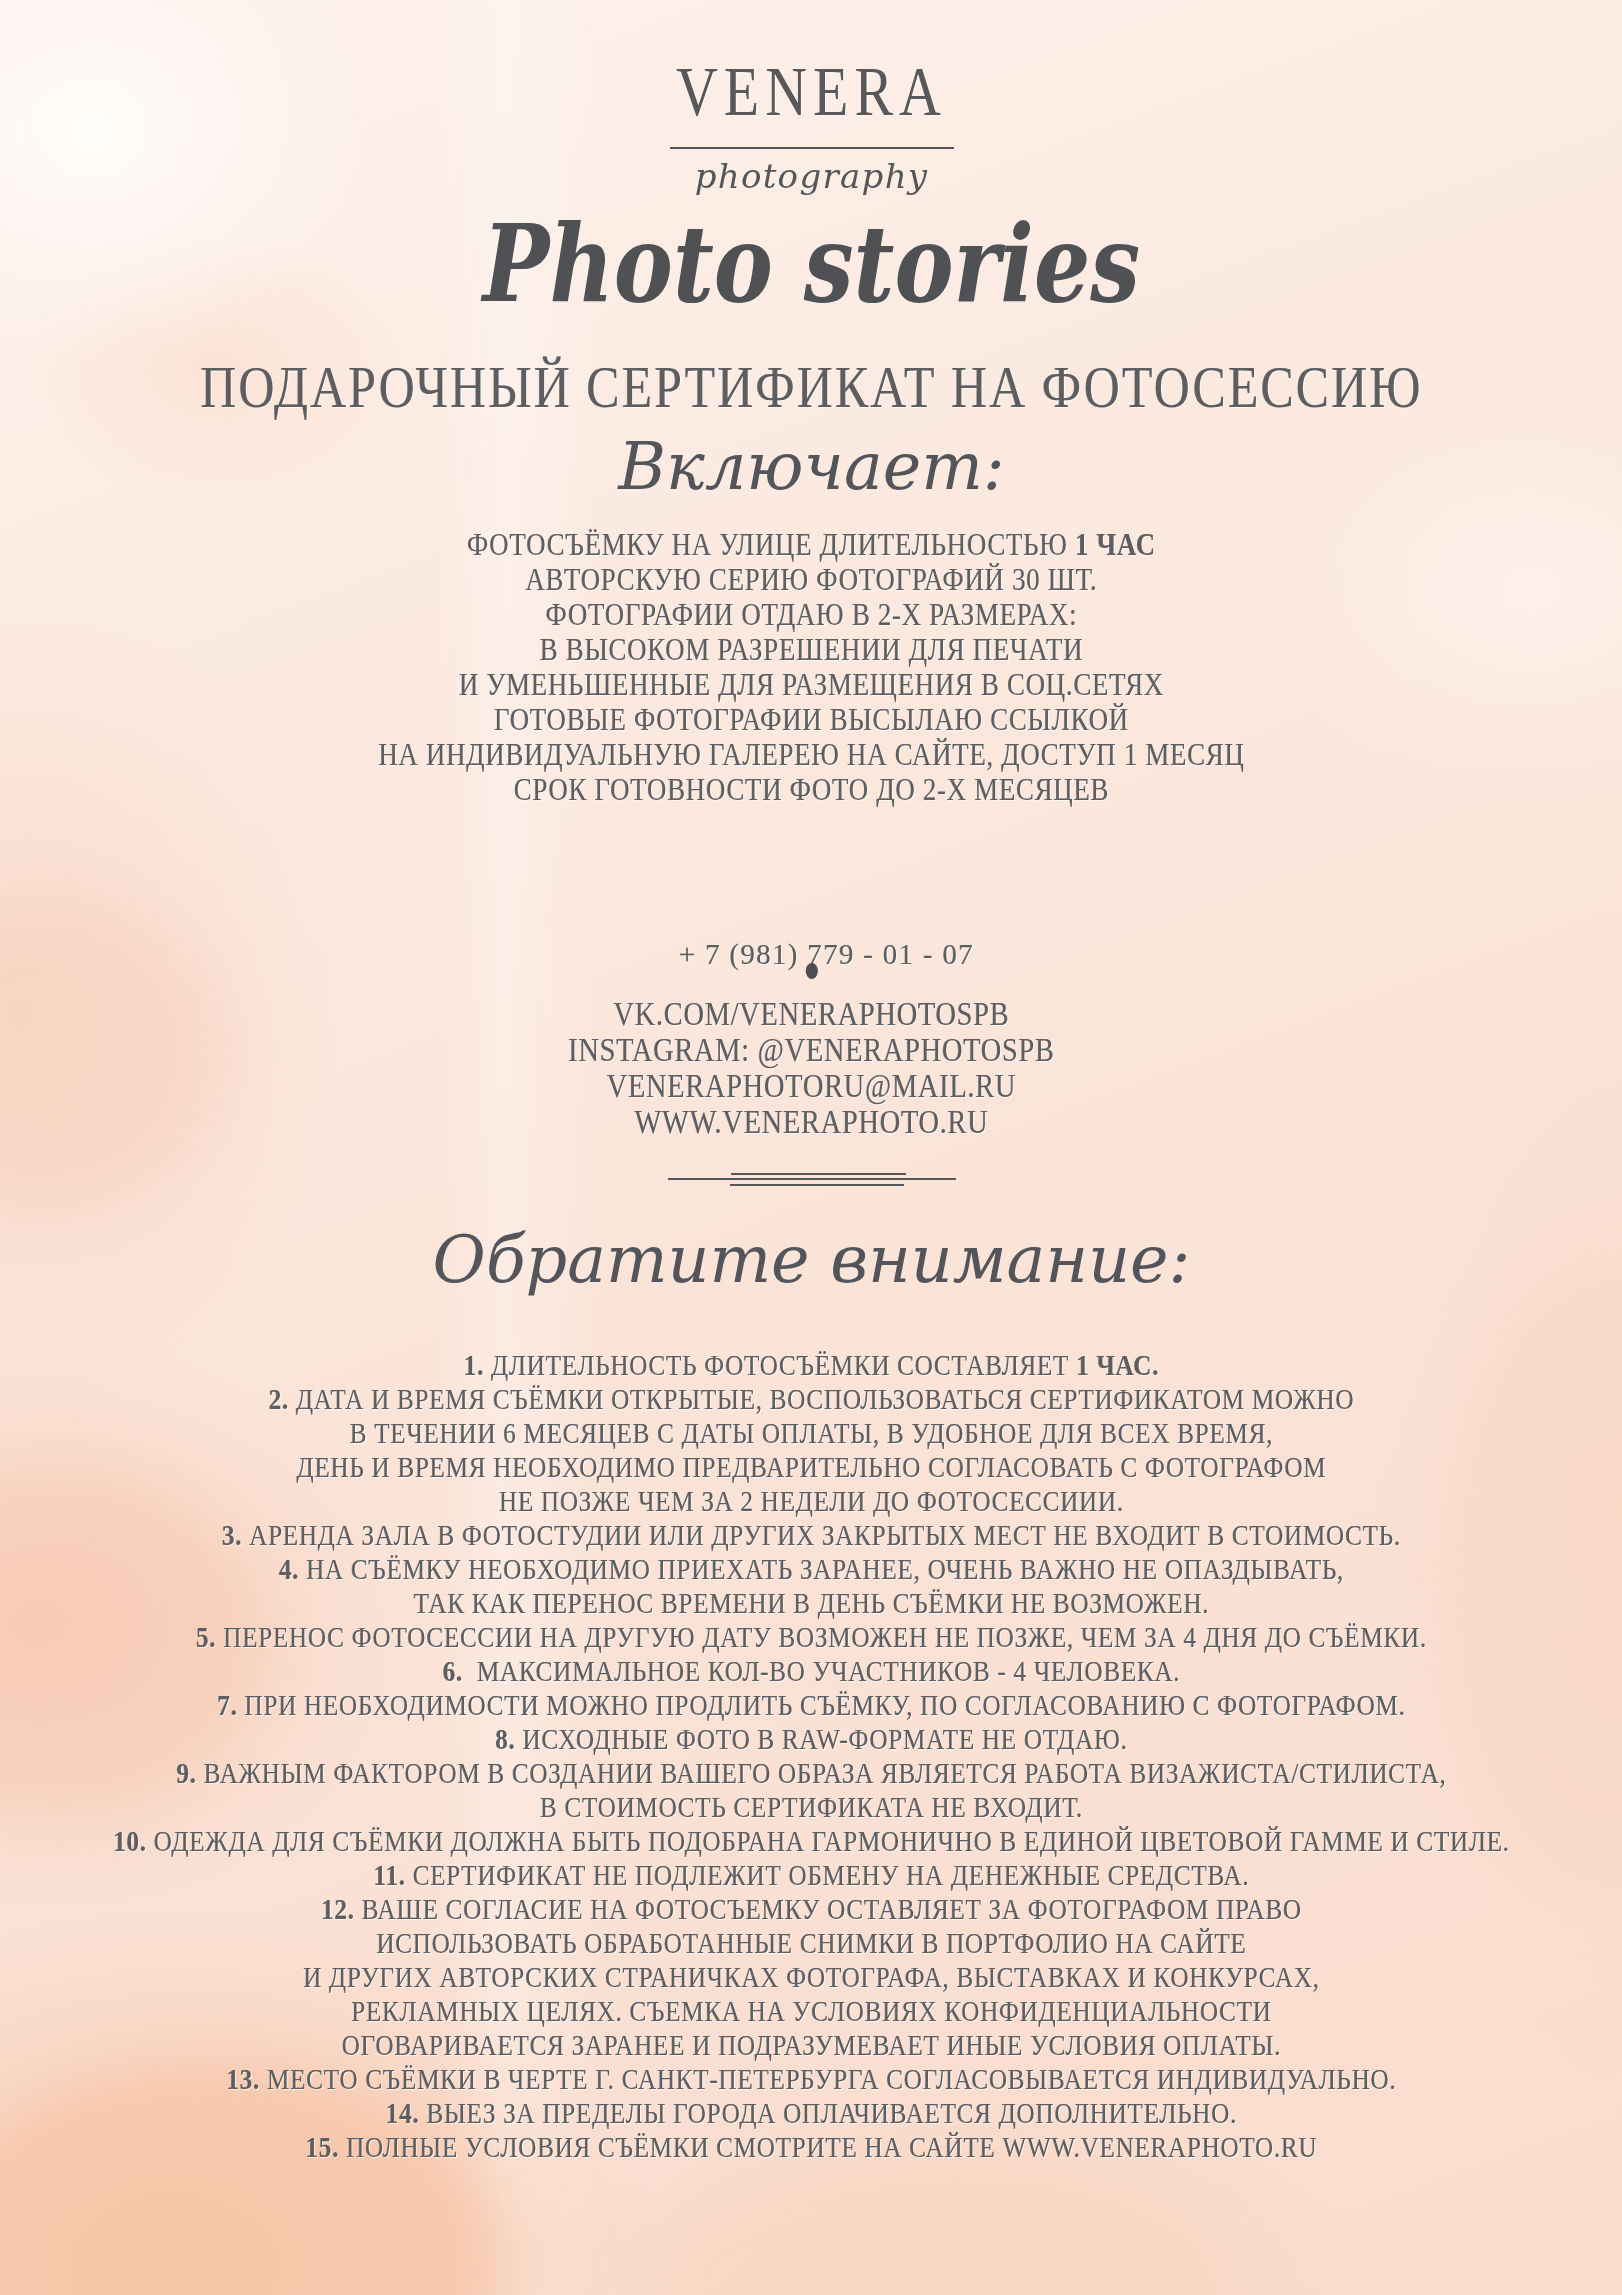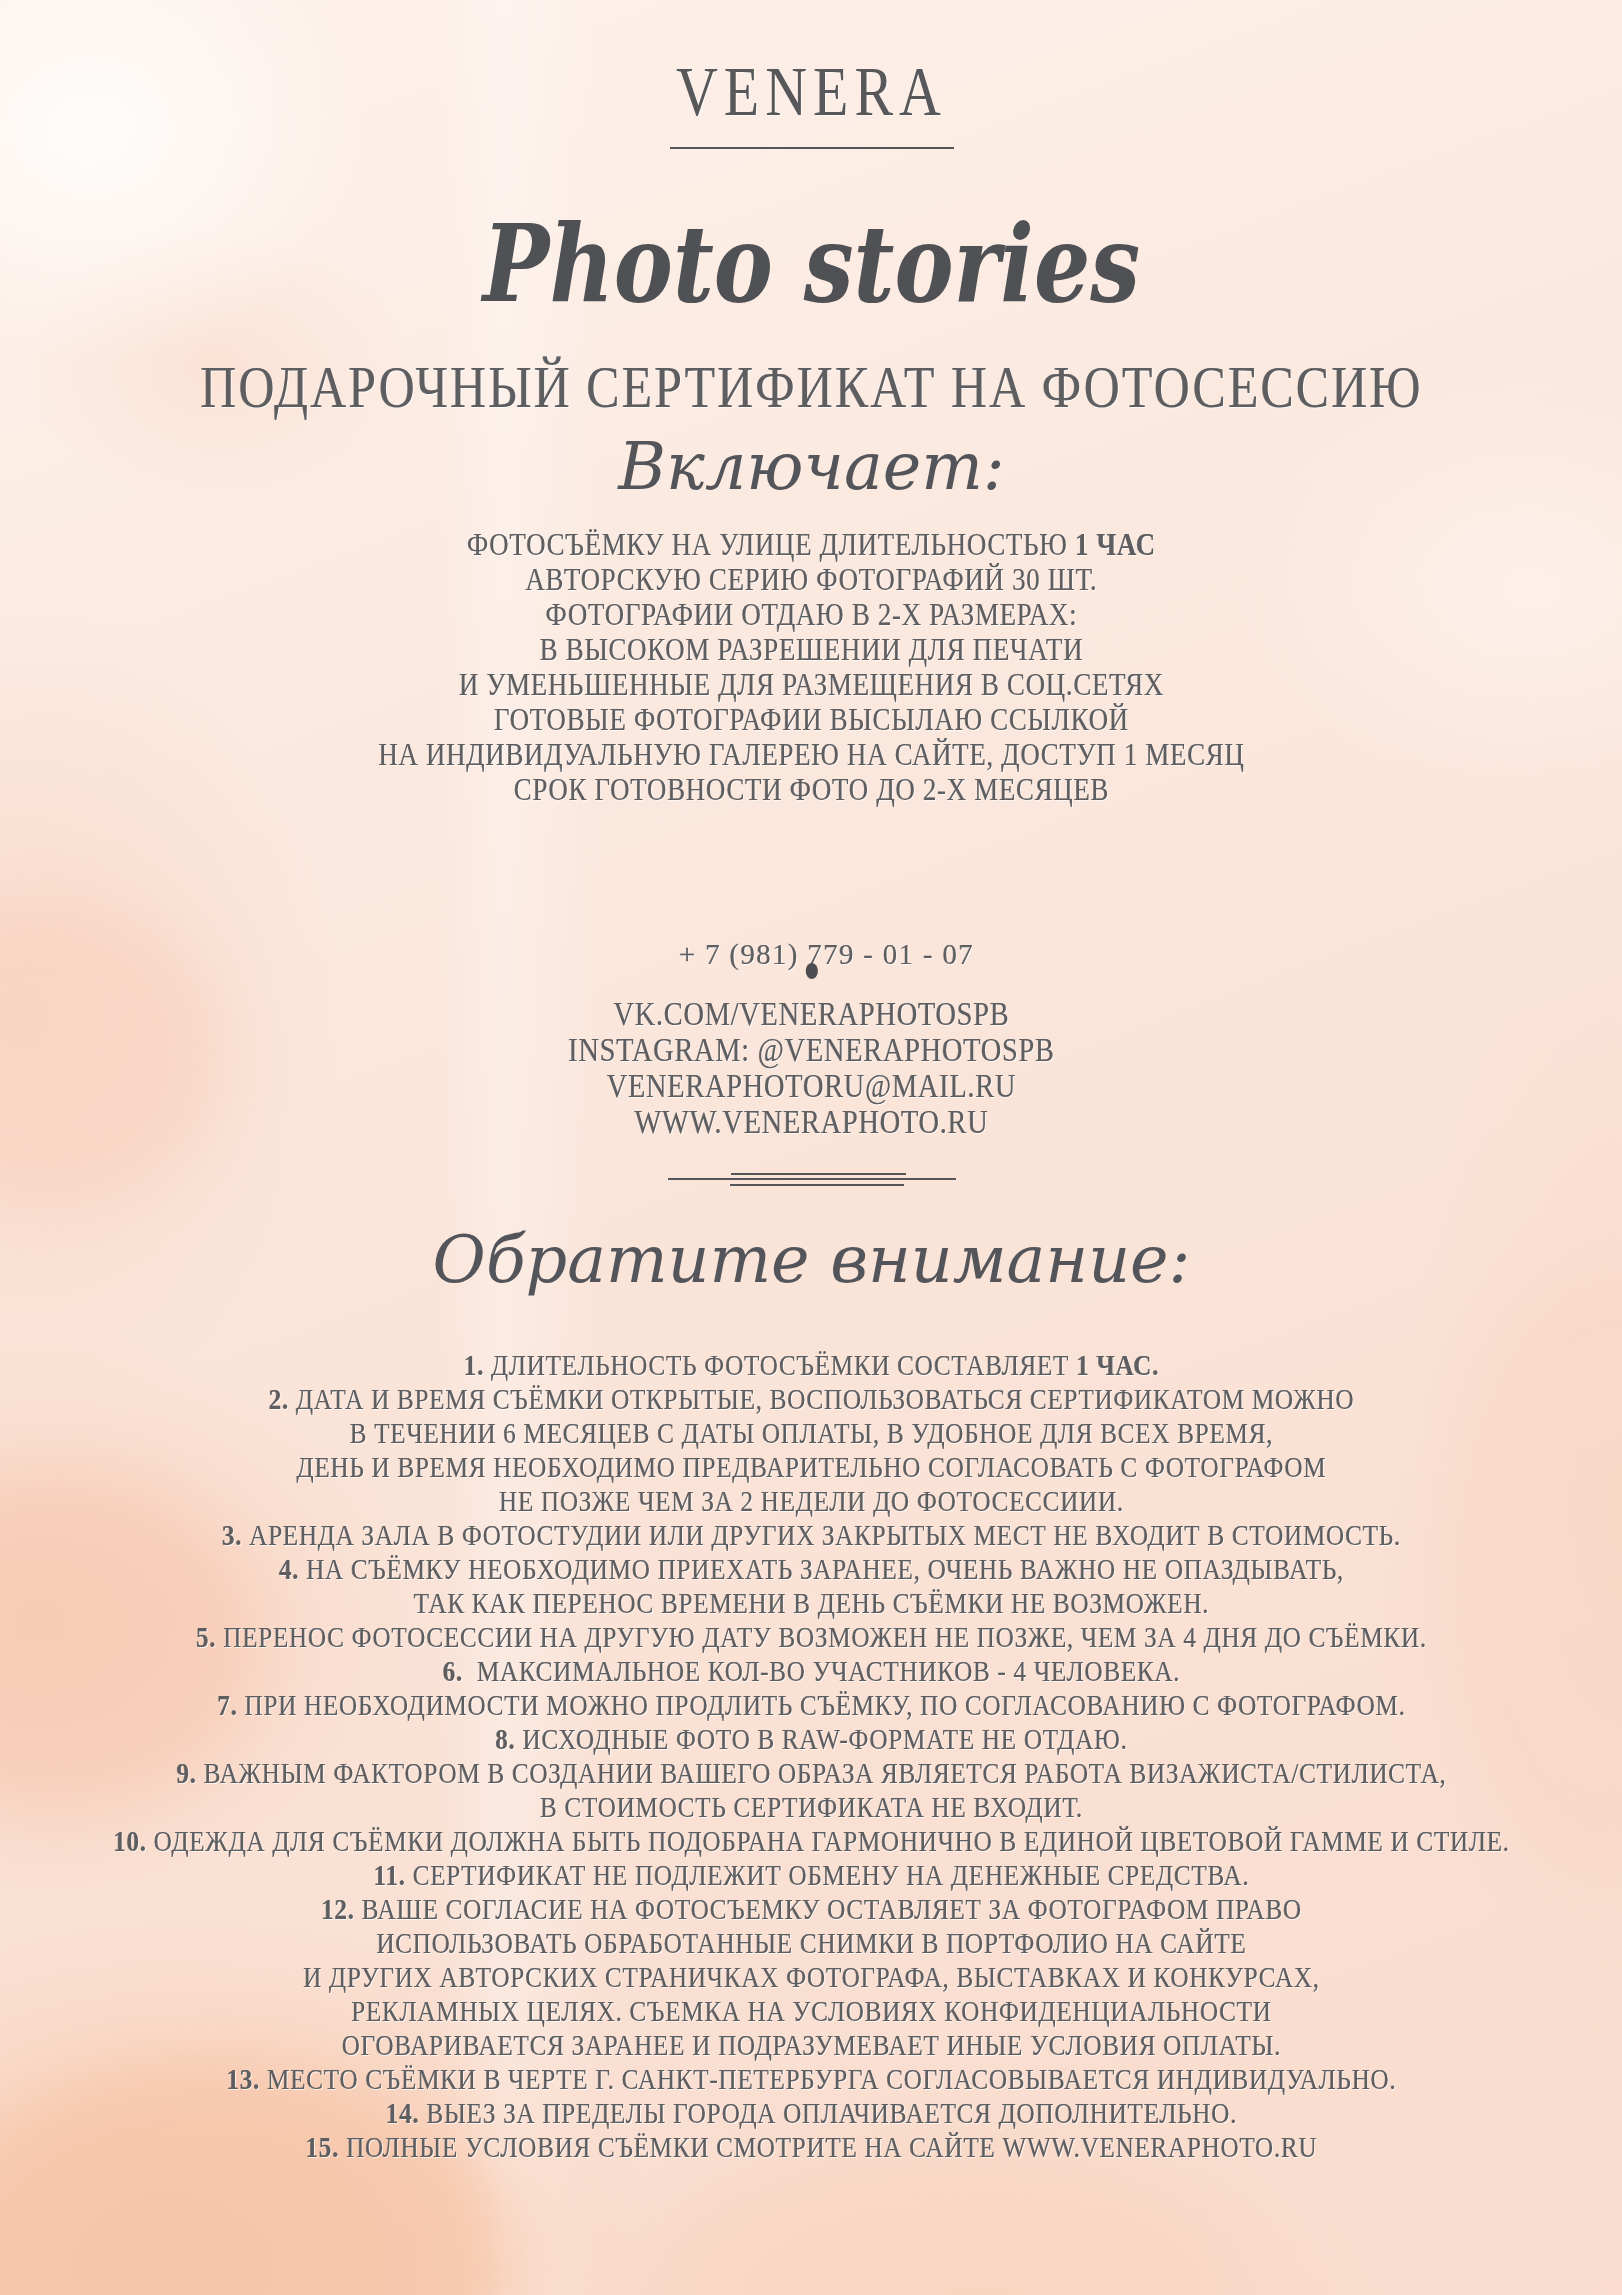--- a/index.html
+++ b/index.html
@@ -102,20 +102,21 @@
 
 <div class="page">
   <div class="blob b1"></div>
   <div class="blob b2"></div>
   <div class="blob b3"></div>
   <div class="blob b4"></div>
   <div class="blob b5"></div>
 
   <div class="center-abs caps brand-name">VENERA</div>
   <div class="brand-underline"></div>
+  <div class="center-abs brand-subtitle">photography</div>
 
   <div class="center-abs script photo-stories">Photo stories</div>
 
   <div class="center-abs caps certificate-title">ПОДАРОЧНЫЙ СЕРТИФИКАТ НА ФОТОСЕССИЮ</div>
 
   <div class="center-abs script includes-heading">Включает:</div>
 
   <div class="center-abs line-block includes-list">
       <div class="caps cap-line"><span>ФОТОСЪЁМКУ НА УЛИЦЕ ДЛИТЕЛЬНОСТЬЮ </span><span class="bold">1 ЧАС</span></div>
       <div class="caps cap-line"><span>АВТОРСКУЮ СЕРИЮ ФОТОГРАФИЙ 30 ШТ.</span></div>

